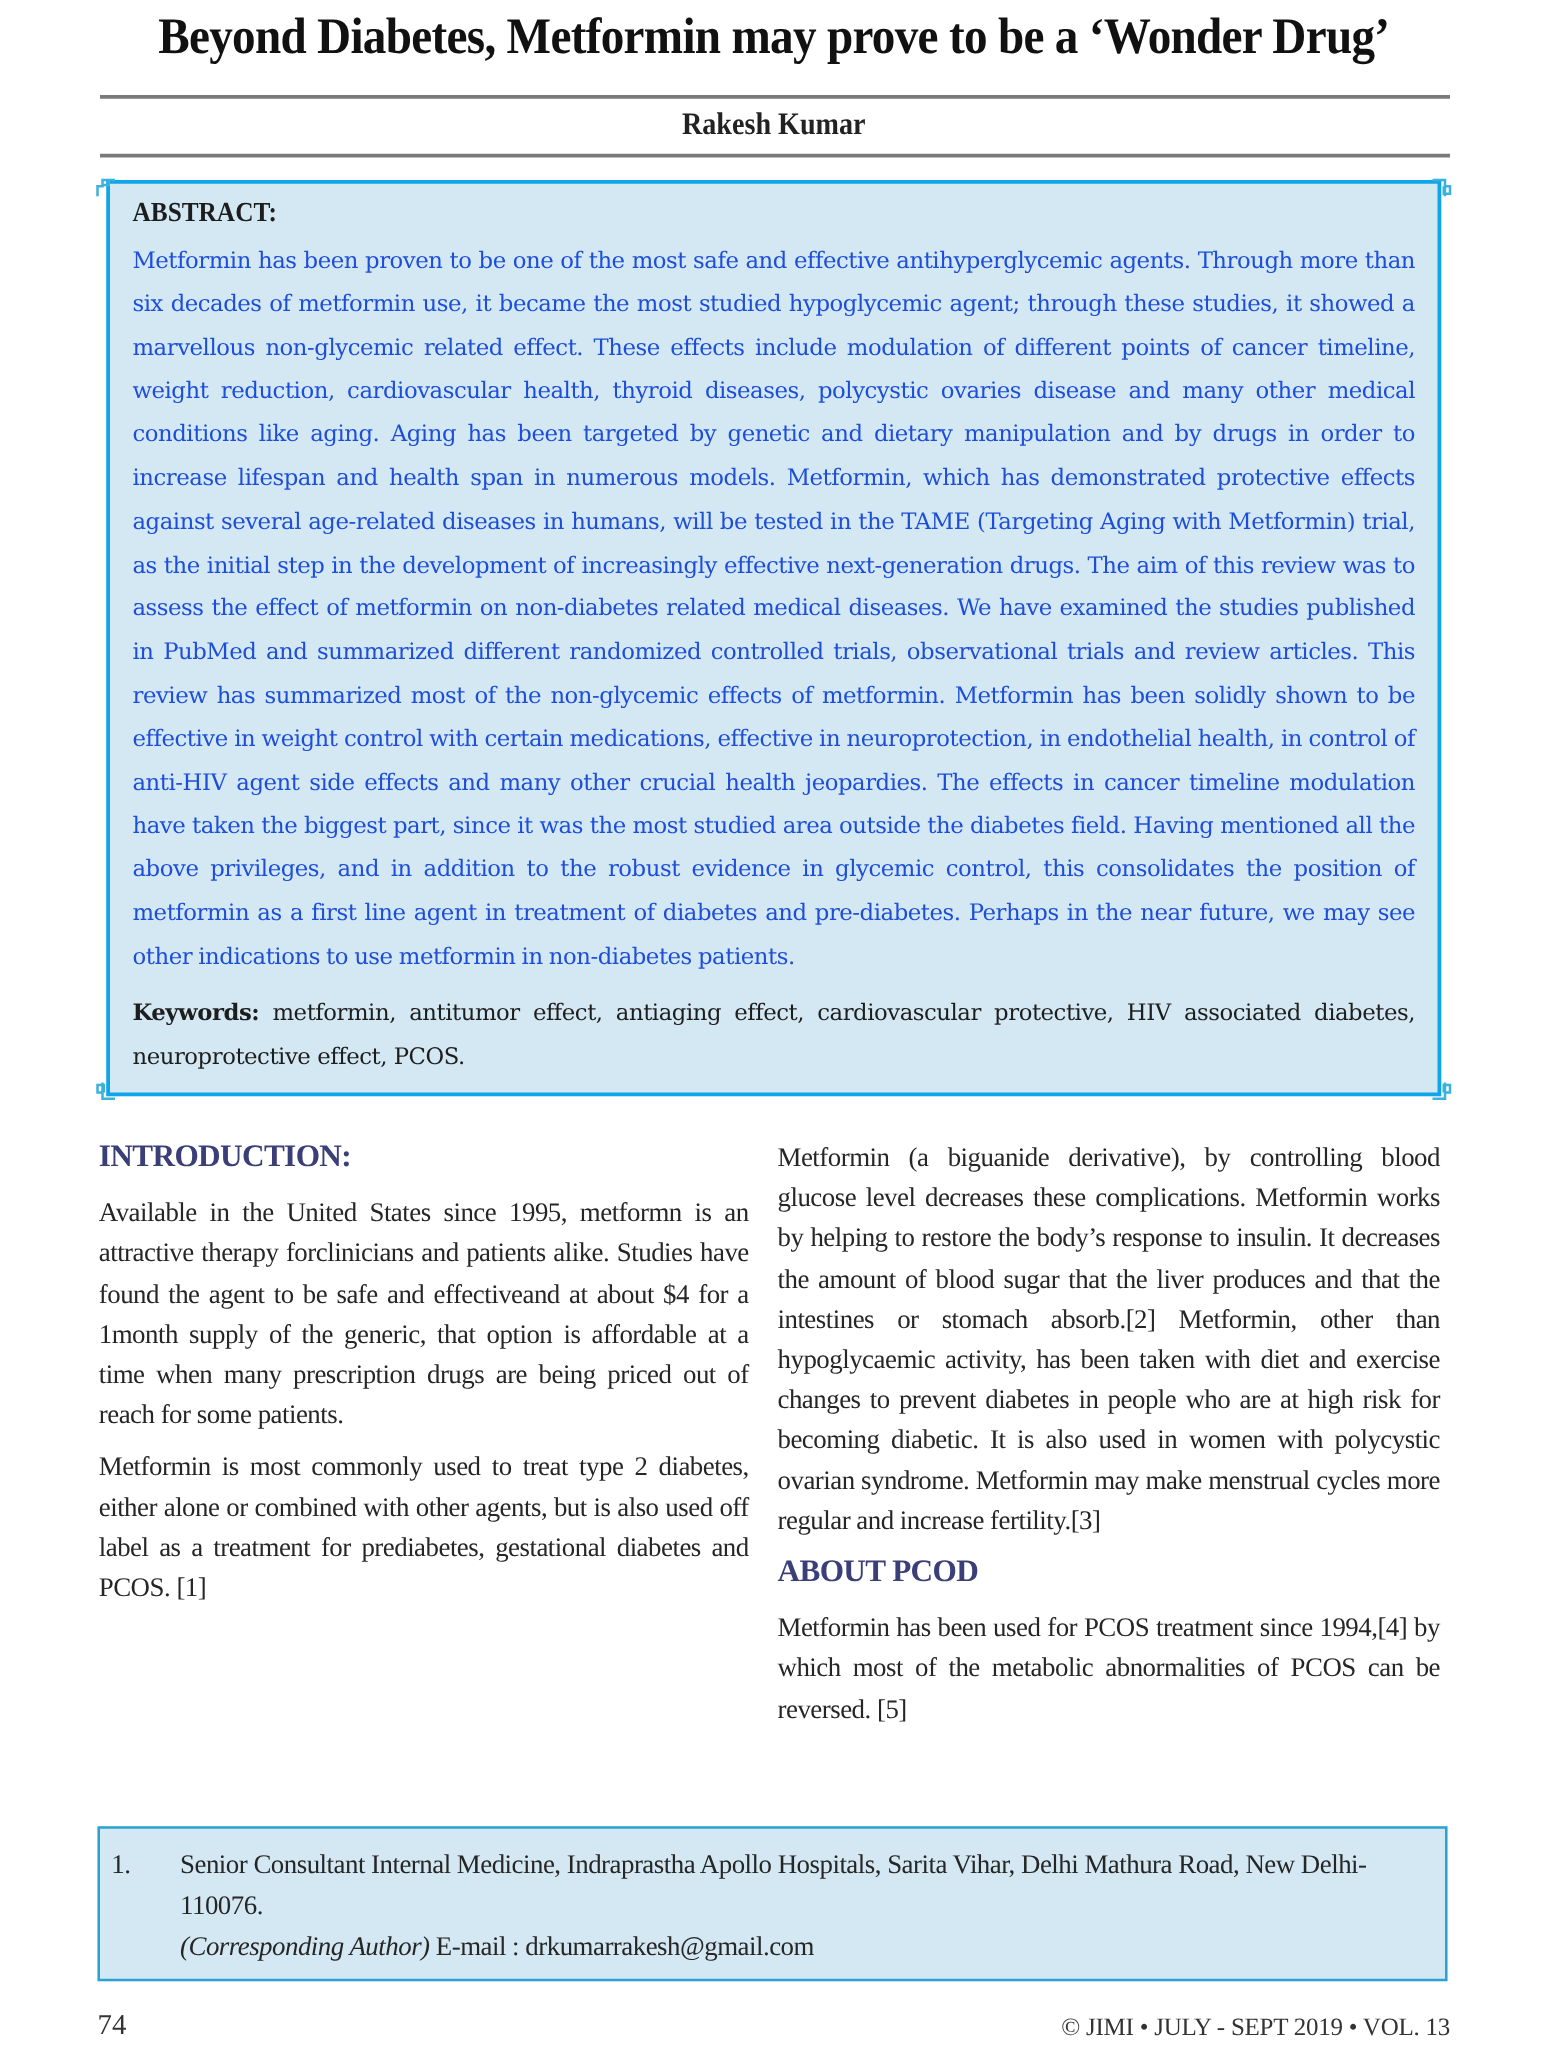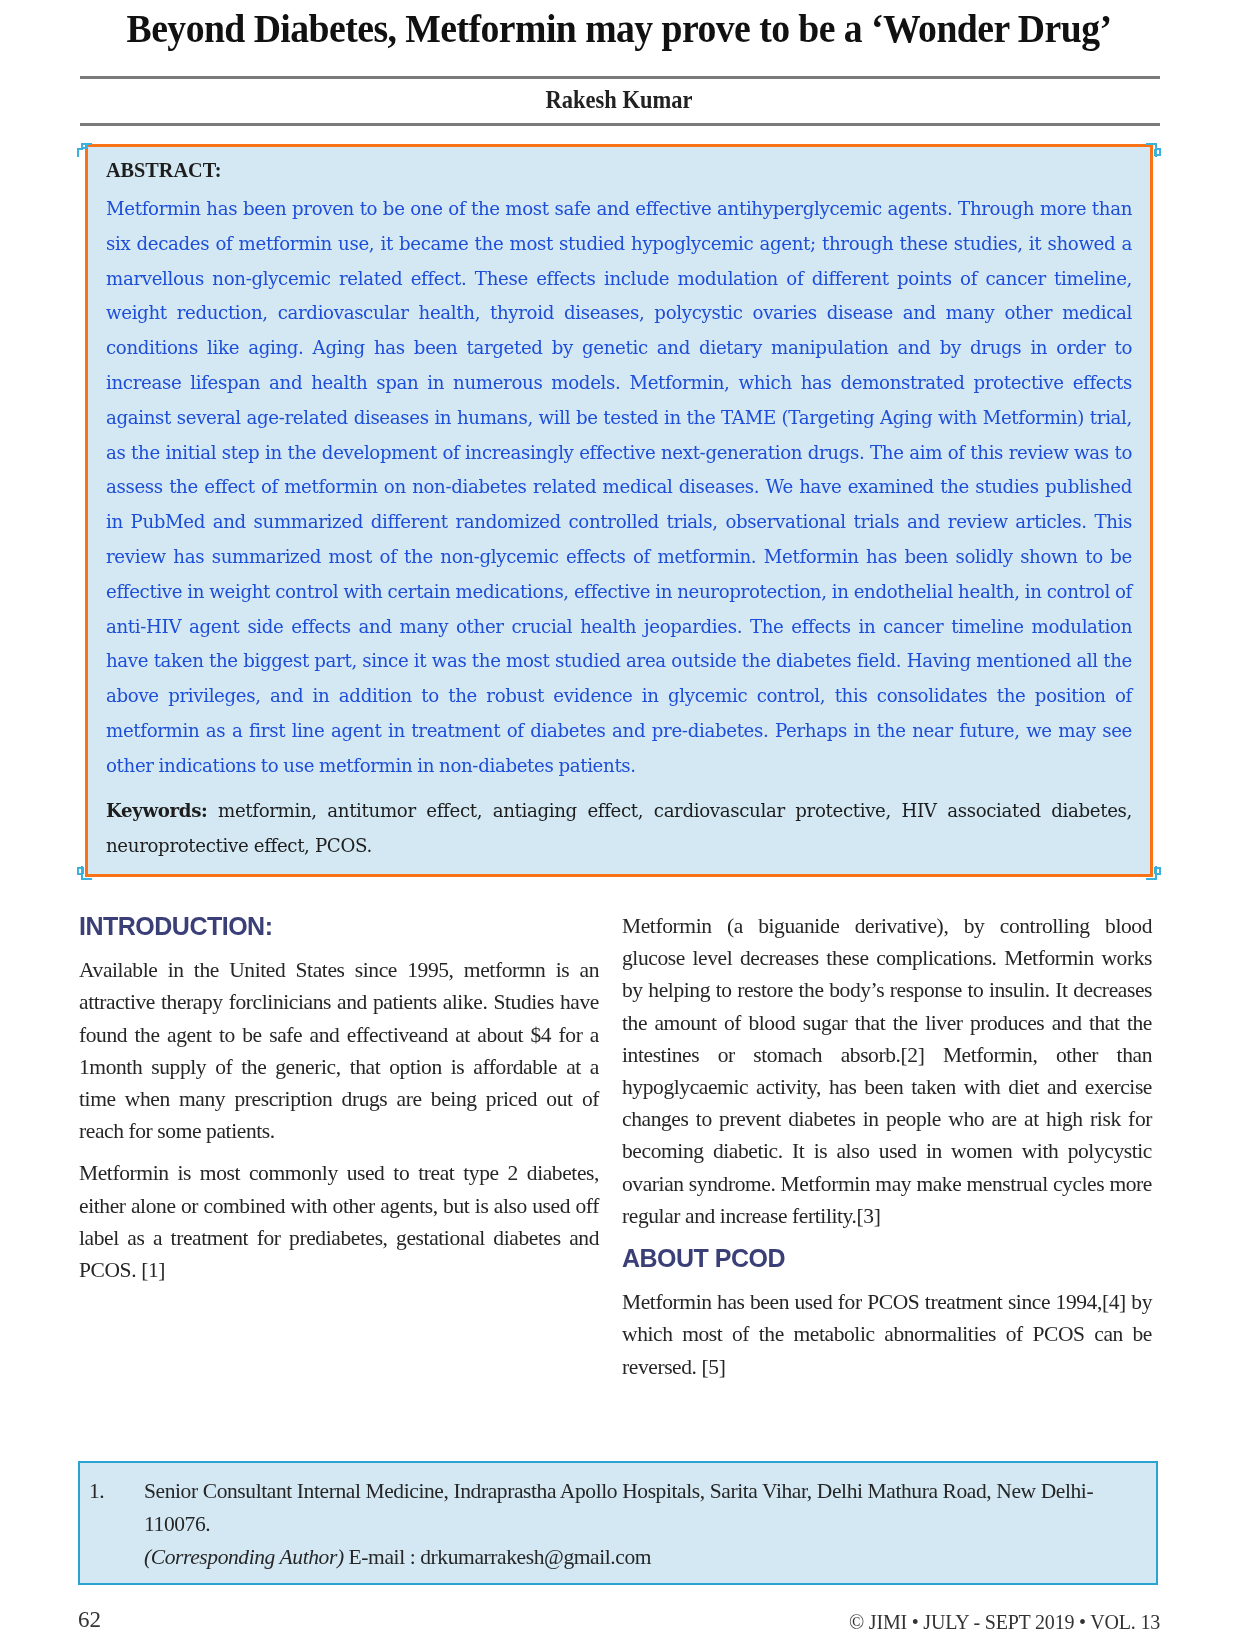--- a/index.html
+++ b/index.html
@@ -13,21 +13,21 @@
   .rule { position: absolute; left: 80px; width: 1080px; height: 3px; background: #7a7a7a; }
   .rule.r1 { top: 76px; }
   .rule.r2 { top: 123px; }
   .author {
     position: absolute; left: 0; top: 86px; width: 1238px; text-align: center;
     font-family: "Liberation Serif", serif; font-weight: bold; font-size: 25px; color: #222;
     transform: scaleX(0.9); transform-origin: center top;
   }
   .abstract-box {
     position: absolute; left: 85px; top: 144px; width: 1068px; height: 733px;
-    background: #d3e8f3; border: 3px solid #f97316; box-sizing: border-box;
+    background: #d3e8f3; border: 3px solid #0ea5e9; box-sizing: border-box;
   }
   .corner { position: absolute; width: 18px; height: 18px; }
   .corner svg { width: 18px; height: 18px; display: block; }
   .c-tl { left: -12px; top: -6px; }
   .c-tr { right: -12px; top: -6px; }
   .c-bl { left: -12px; bottom: -8px; }
   .c-br { right: -12px; bottom: -8px; }
   .abstract-heading {
     position: absolute; left: 18px; top: 10px;
     font-family: "Liberation Serif", serif; font-weight: bold; font-size: 22px; color: #1d1d1d;
@@ -46,21 +46,21 @@
   .keywords b { font-weight: bold; }
   .col {
     position: absolute; top: 910px; width: 520px;
     font-family: "Liberation Serif", serif; font-size: 21.5px; line-height: 32.2px;
     text-align: justify; color: #262626; letter-spacing: -0.4px;
   }
   .col.left { left: 79px; }
   .col.right { left: 622px; width: 530px; }
   .col p { margin: 0 0 10px 0; }
   .section-heading {
-    font-family: Liberation Sans, sans-serif; font-weight: bold; font-size: 25px;
+    font-family: Liberation Serif, serif; font-weight: bold; font-size: 25px;
     color: #3b3f77; margin: 0 0 12px 0; letter-spacing: -0.5px;
   }
   .affil-box {
     position: absolute; left: 78px; top: 1461px; width: 1080px; height: 124px;
     background: #d3e8f3; border: 2.5px solid #2aa3d3; box-sizing: border-box;
     font-family: "Liberation Serif", serif; font-size: 21.5px; line-height: 33px; color: #262626;
     letter-spacing: -0.4px;
   }
   .affil-num { position: absolute; left: 9px; top: 12px; }
   .affil-text { position: absolute; left: 64px; top: 12px; width: 980px; }
@@ -121,14 +121,14 @@
 </div>
 
 <div class="affil-box">
   <span class="affil-num">1.</span>
   <div class="affil-text">
     <div>Senior Consultant Internal Medicine, Indraprastha Apollo Hospitals, Sarita Vihar, Delhi Mathura Road, New Delhi-110076.</div>
     <div><i>(Corresponding Author)</i><span> E-mail : drkumarrakesh@gmail.com</span></div>
   </div>
 </div>
 
-<div class="footer-page">62</div>
+<div class="footer-page">74</div>
 <div class="footer-journal">© JIMI • JULY - SEPT 2019 • VOL. 13</div>
 
 </body></html>

